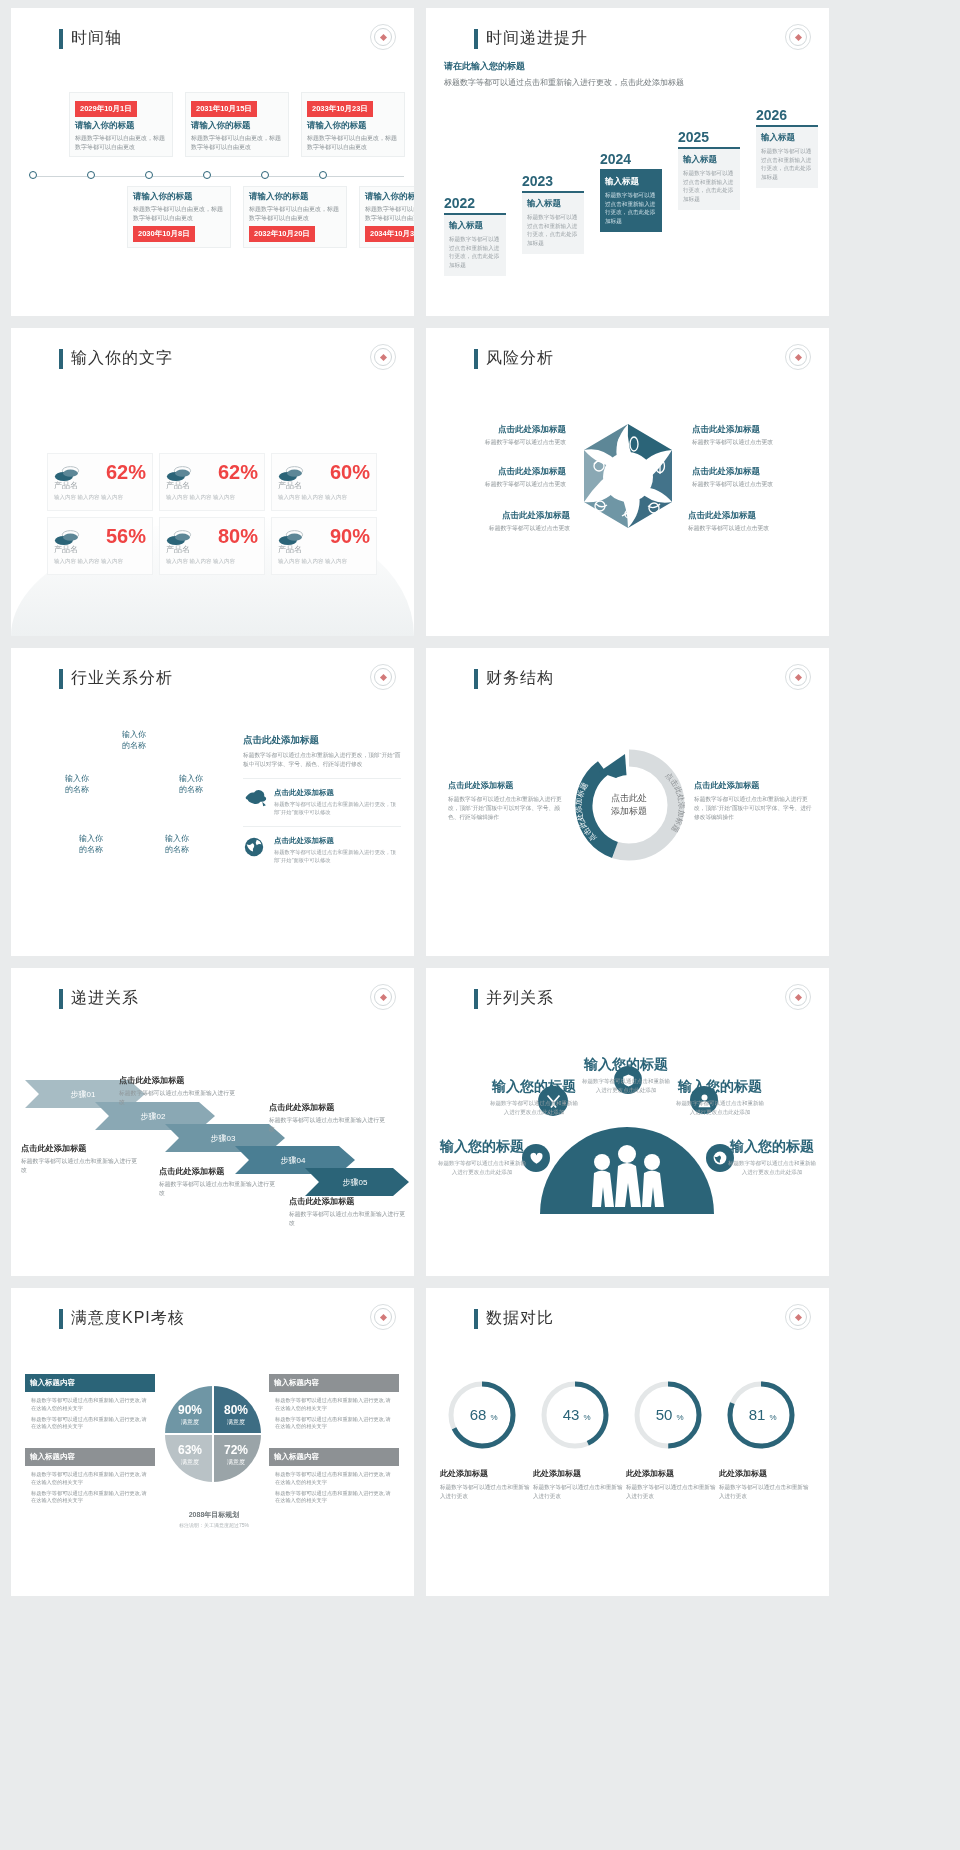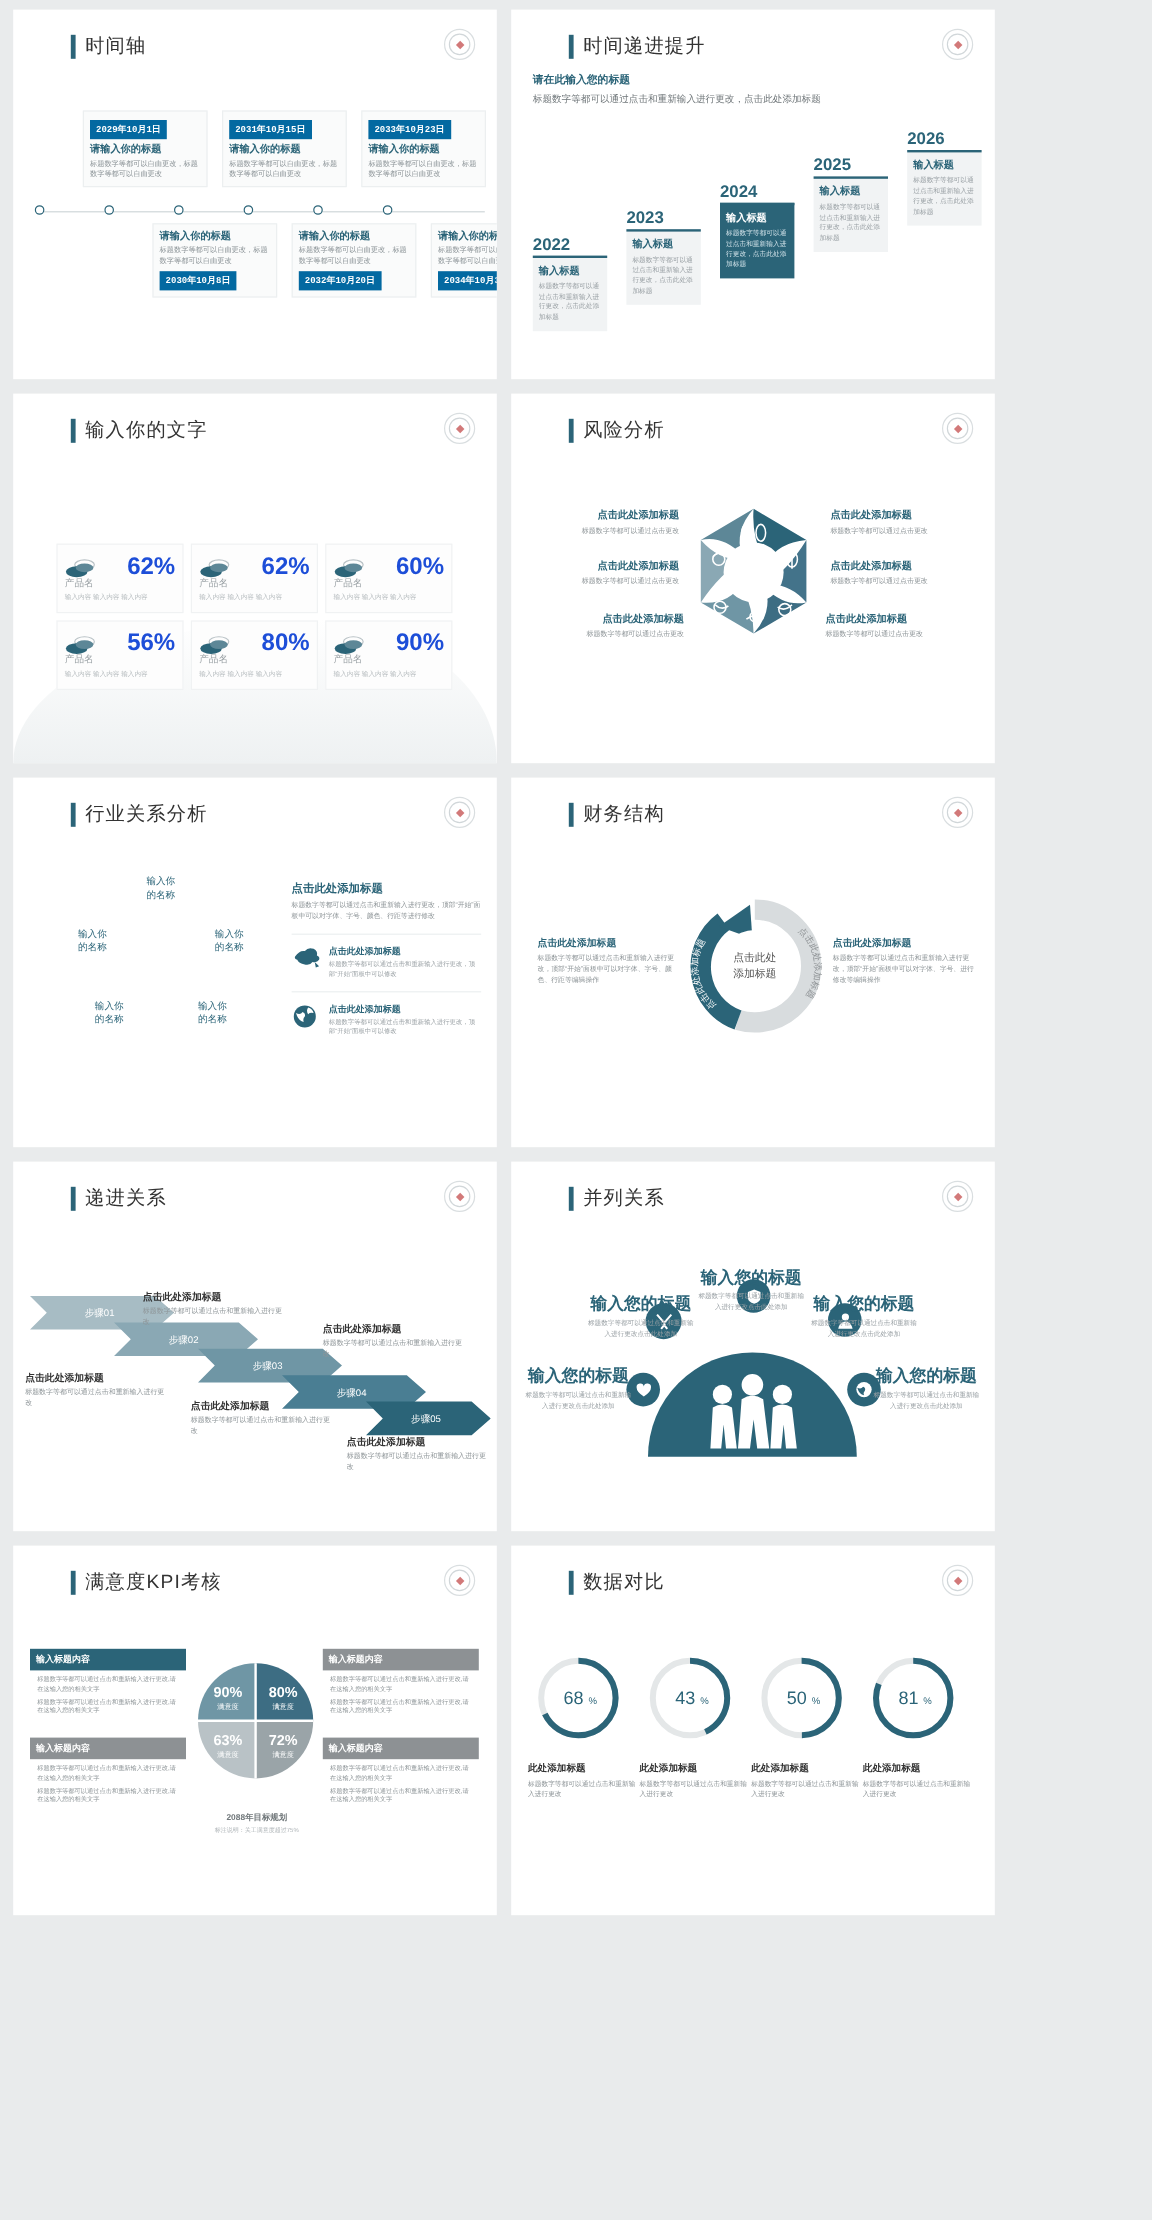--- a/index.html
+++ b/index.html
@@ -34,21 +34,21 @@
   }
   .badge .inner { width:18px;height:18px;border-radius:50%;border:1px solid #b8c1c5;display:flex;align-items:center;justify-content:center;}
   .badge .dot { width:5px;height:5px;background:#b33; transform:rotate(45deg);}
   
   .tl { position:absolute; left:10px; top:78px; right:6px; }
   .tl .line { position:absolute; left:10px; right:4px; top:90px; height:1px; background:#cfd6d9; }
   .tl .nodes { position:absolute; left:0; top:85px; width:100%; height:12px; }
   .tl .node { position:absolute; width:8px;height:8px;border-radius:50%;border:1.5px solid #2b6478;background:#fff; }
   .card { position:absolute; width:104px; background:#fafbfb; border:1px solid #eceff0; padding:4px 5px 5px 5px; }
   .card.up { top:0; }
-  .datechip { display:inline-block; background:#0369a1; color:#fff; font-size:7.5px; font-weight:bold; padding:3px 5px; margin-bottom:3px;font-family:Liberation Mono, monospace;}
+  .datechip { display:inline-block; background:#ef4444; color:#fff; font-size:7.5px; font-weight:bold; padding:3px 5px; margin-bottom:3px;}
   .card h4 { color:#2b6478; font-size:8.5px; margin-bottom:2px; }
   .card p { color:#8b9397; font-size:6px; line-height:1.45; }
   
   .yearwrap { position:absolute; bottom:18px; left:18px; right:10px; height:170px; }
   .ycol { position:absolute; width:62px; }
   .ycol .yr { font-size:14px; font-weight:bold; color:#2b6478; margin-bottom:2px; }
   .ycol .box { background:#f1f3f4; border-top:2px solid #2b6478; padding:5px 5px 7px; }
   .ycol .box h5 { font-size:8.5px; color:#2b6478; margin-bottom:3px; }
   .ycol .box p { font-size:5.6px; color:#9aa1a5; line-height:1.5; }
   .ycol.active .box { background:#2b6478; border-top:2px solid #2b6478;}
@@ -57,21 +57,21 @@
   .lead { position:absolute; left:18px; top:52px; width:280px;}
   .lead h3 { font-size:9px; color:#2b6478; margin-bottom:4px;}
   .lead p { font-size:8px; color:#6f7679; line-height:1.6;}
   
   .s3body { position:absolute; left:18px; top:58px; right:18px; }
   .s3body .desc { font-size:7.5px; color:#6f7679; line-height:1.85; }
   .prodgrid { position:absolute; left:36px; top:125px; display:grid; grid-template-columns:repeat(3,106px); grid-template-rows:58px 58px; gap:6px;}
   .pcard { background:#fdfdfd; border:1px solid #f0f2f3; padding:7px 6px; }
   .pcard .row1 { display:flex; align-items:center; justify-content:space-between;}
   .pcard .coin { width:24px;height:16px; }
-  .pcard .pct { font-size:20px; font-weight:bold; color:#1d4ed8;}
+  .pcard .pct { font-size:20px; font-weight:bold; color:#ef4444;}
   .pcard .pname { font-size:8px; color:#9aa1a5; margin-top:-4px;}
   .pcard .sub { font-size:5.5px; color:#b3b9bc; margin-top:3px; }
   .wavebg { position:absolute; left:0; bottom:0; width:100%; height:120px; background:linear-gradient(180deg,#fff,#eef1f2); border-radius:60% 40% 0 0 / 100% 100% 0 0;}
   
   .risklbl { position:absolute; width:130px; }
   .risklbl h5 { font-size:8.5px; color:#2b6478; font-weight:bold;}
   .risklbl p { font-size:5.8px; color:#8e9598; margin-top:2px;}
   
   .circlbl { position:absolute; font-size:8px; font-weight:normal; color:#2b6478; line-height:1.35; text-align:center; width:44px;}
   .s5right { position:absolute; left:232px; top:86px; width:158px; }

